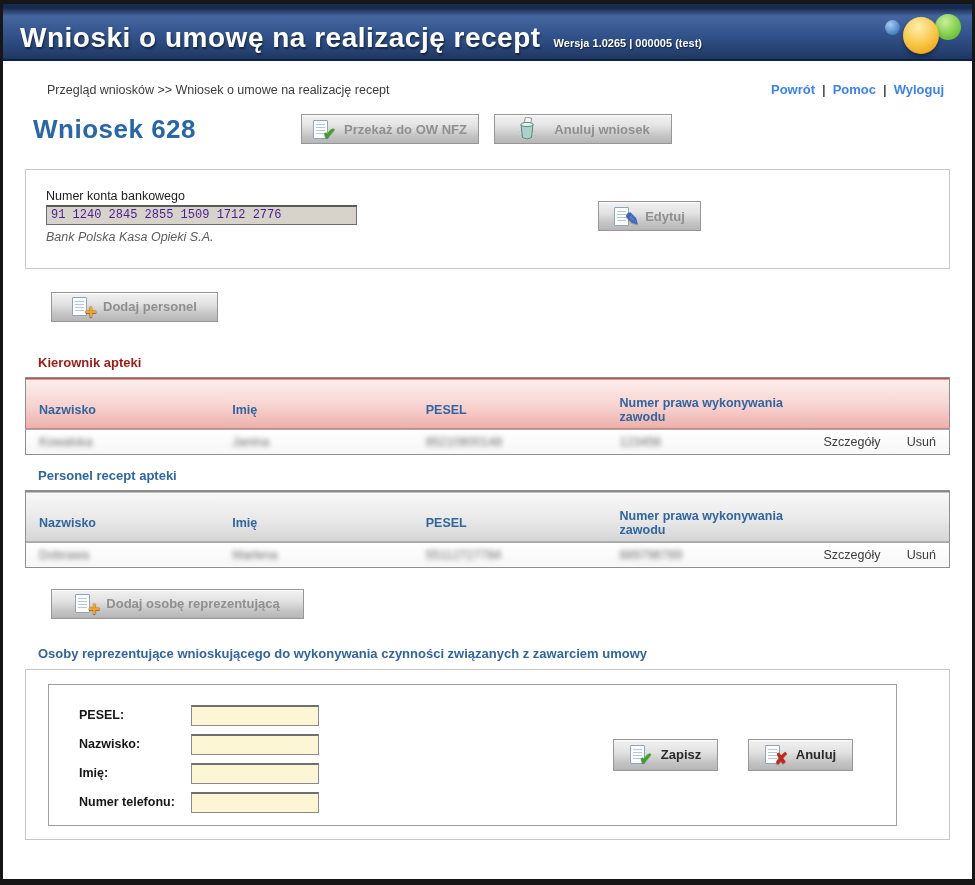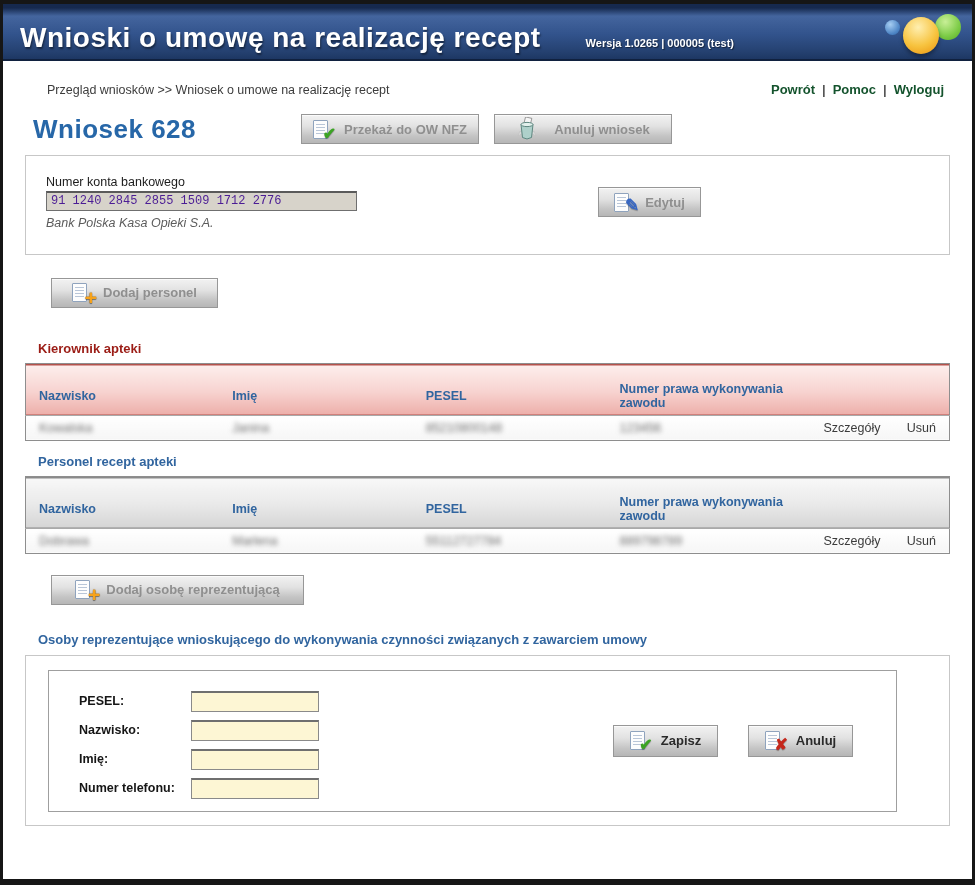--- a/index.html
+++ b/index.html
@@ -12,21 +12,20 @@
     border: 3px solid #161616; border-top-width: 4px; border-bottom-width: 6px;
   }
 
   
   .app-header {
     height: 57px;
     background: linear-gradient(180deg, #16294e 0%, #16294e 7%, #44659e 22%, #32538c 55%, #24406f 88%, #1d3763 100%);
     border-bottom: 2px solid #10213f;
     display: flex; align-items: flex-end; position: relative;
     padding: 0 0 7px 17px;
-    gap: 32px;
   }
   .app-title {
     color: #fff; font-size: 28px; font-weight: bold; letter-spacing: .5px;
     text-shadow: 1px 2px 2px rgba(0,0,0,.45); line-height: 1;
   }
   .app-version {
     color: #fff; font-size: 11px; font-weight: bold; margin: 0 0 3px 13px;
     text-shadow: 1px 1px 1px rgba(0,0,0,.5);
   }
   .balloons { position: absolute; right: 8px; top: 3px; width: 82px; height: 52px; }
@@ -39,21 +38,21 @@
   .balloon.green  { width: 26px; height: 26px; left: 53px; top: 7px;
     background: radial-gradient(circle at 40% 30%, #c8ef97, #7ccb46 60%, #55a825); }
 
   
   .nav-row {
     display: flex; justify-content: space-between; align-items: center;
     padding: 21px 28px 0 30px; font-size: 12.5px;
   }
   .breadcrumb { color: #3c3c3c; margin-left: 14px; }
   .nav-links { font-size: 13px; font-weight: bold; color: #141414; }
-  .nav-links a { color: #14532d; text-decoration: none; cursor: pointer; }
+  .nav-links a { color: #3b82f6; text-decoration: none; cursor: pointer; }
   .nav-sep { color: #555; margin: 0 7px; font-weight: bold; }
 
   
   .content { padding: 0 22px; }
 
   .title-row { display: flex; align-items: center; margin-top: 16px; height: 32px; }
   .page-title { color: #2767a8; font-size: 26px; font-weight: bold; margin-left: 8px; letter-spacing: .5px; }
 
   
   .btn {
@@ -85,21 +84,21 @@
   
   .summary-bar {
     margin-top: 14px; height: 31px; border: 1px solid #b5b5b5; background: #f3f3f3;
     display: flex; align-items: center; font-size: 12.5px; color: #555; padding: 0 13px;
   }
   .summary-bar .cell-1 { width: 40%; } .summary-bar .cell-2 { width: 30%; } .summary-bar .cell-3 { width: 30%; }
   .summary-bar b { color: #141414; margin-left: 8px; }
   .status-value { color: #2e6db4; font-weight: bold; margin-left: 6px; }
 
   
-  .bank-box { margin-top: 10px; border: 1px solid #c7c7c7; padding: 19px 20px 24px 20px; position: relative; }
+  .bank-box { margin-top: 24px; border: 1px solid #c7c7c7; padding: 19px 20px 24px 20px; position: relative; }
   .bank-label { font-size: 12.5px; color: #1c1c1c; margin-bottom: 1px; }
   .bank-input {
     width: 311px; height: 20px; background: #d7d3ca; color: #4c1d95;
     border: 1px solid #6f6f6f; border-top: 2px solid #5a5a5a;
     font-size: 12px; padding: 0 4px; font-family: Liberation Mono, monospace;
   }
   .bank-name { font-size: 12.5px; color: #5c5c5c; margin-top: 5px; font-style: italic; }
   .btn-edit { position: absolute; right: 248px; top: 31px; width: 103px; }
 
   

